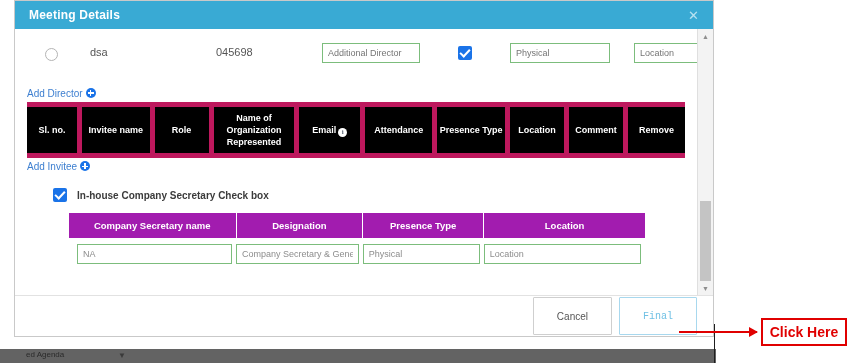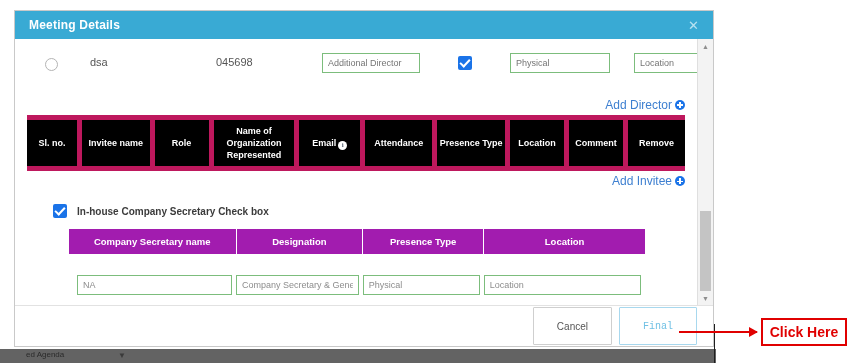--- a/index.html
+++ b/index.html
@@ -12,21 +12,21 @@
     position: relative;
     overflow: hidden;
     font-family: "Liberation Sans", sans-serif;
     font-size: 11px;
     color: #333;
   }
 
   
   #modal {
     position: absolute;
-    left: 14px; top: 10px;
+    left: 14px; top: 0;
     width: 700px; height: 337px;
     background: #ffffff;
     border: 1px solid #c9c9c9;
     box-sizing: border-box;
     display: flex; flex-direction: column;
   }
   #modal-header {
     height: 28px;
     background: #39aad4;
     color: #ffffff;
@@ -160,23 +160,23 @@
     color: #8b8b8b;
     padding: 3px 4px;
     box-sizing: border-box;
     font-family: "Liberation Sans", sans-serif;
     resize: none;
     outline: none;
   }
 
   
   .add-link {
-    text-align: right;
+    text-align: left;
     color: #3d7fd0;
-    font-size: 12px;
+    font-size: 10px;
     cursor: pointer;
     user-select: none;
   }
   .add-link .plus {
     display: inline-block;
     width: 10px; height: 10px;
     background: #1a73e8;
     border-radius: 50%;
     position: relative;
     vertical-align: -1px;
@@ -244,21 +244,21 @@
     font-size: 9.5px;
     font-weight: bold;
     border: 1px solid #ffffff;
     padding: 7px 2px;
     text-align: center;
   }
   .cs-table th:first-child { border-left: none; }
   .cs-table th:last-child  { border-right: none; }
   .cs-table td { padding: 5px 4px 0 0; vertical-align: top; }
   .cs-table td:first-child { padding-left: 8px; }
-  .cs-table input.ginput { width: 100%; margin-top: 15px; }
+  .cs-table input.ginput { width: 100%; margin-top: 0; }
 
   
   #modal-footer {
     height: 40px;
     flex: 0 0 auto;
     display: flex; align-items: center; justify-content: flex-end;
     padding-right: 16px;
     gap: 7px;
     background: #fff;
   }

